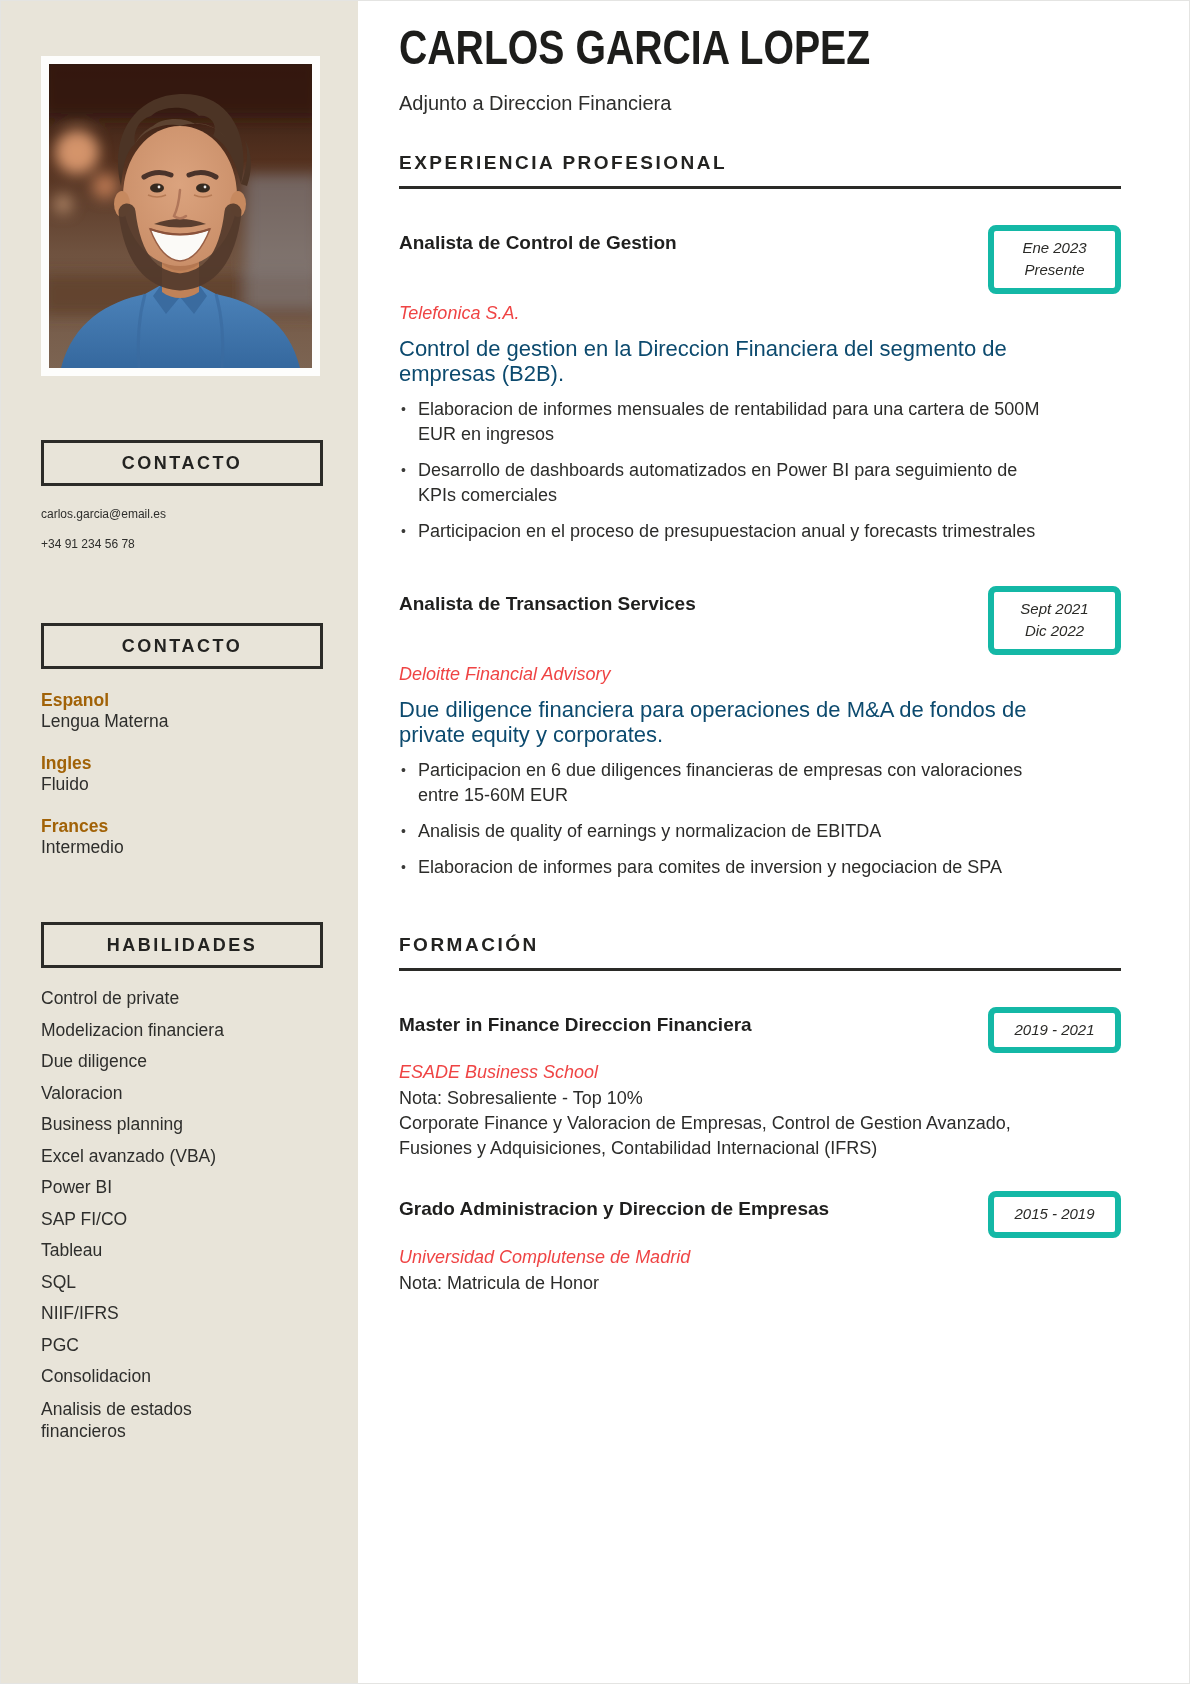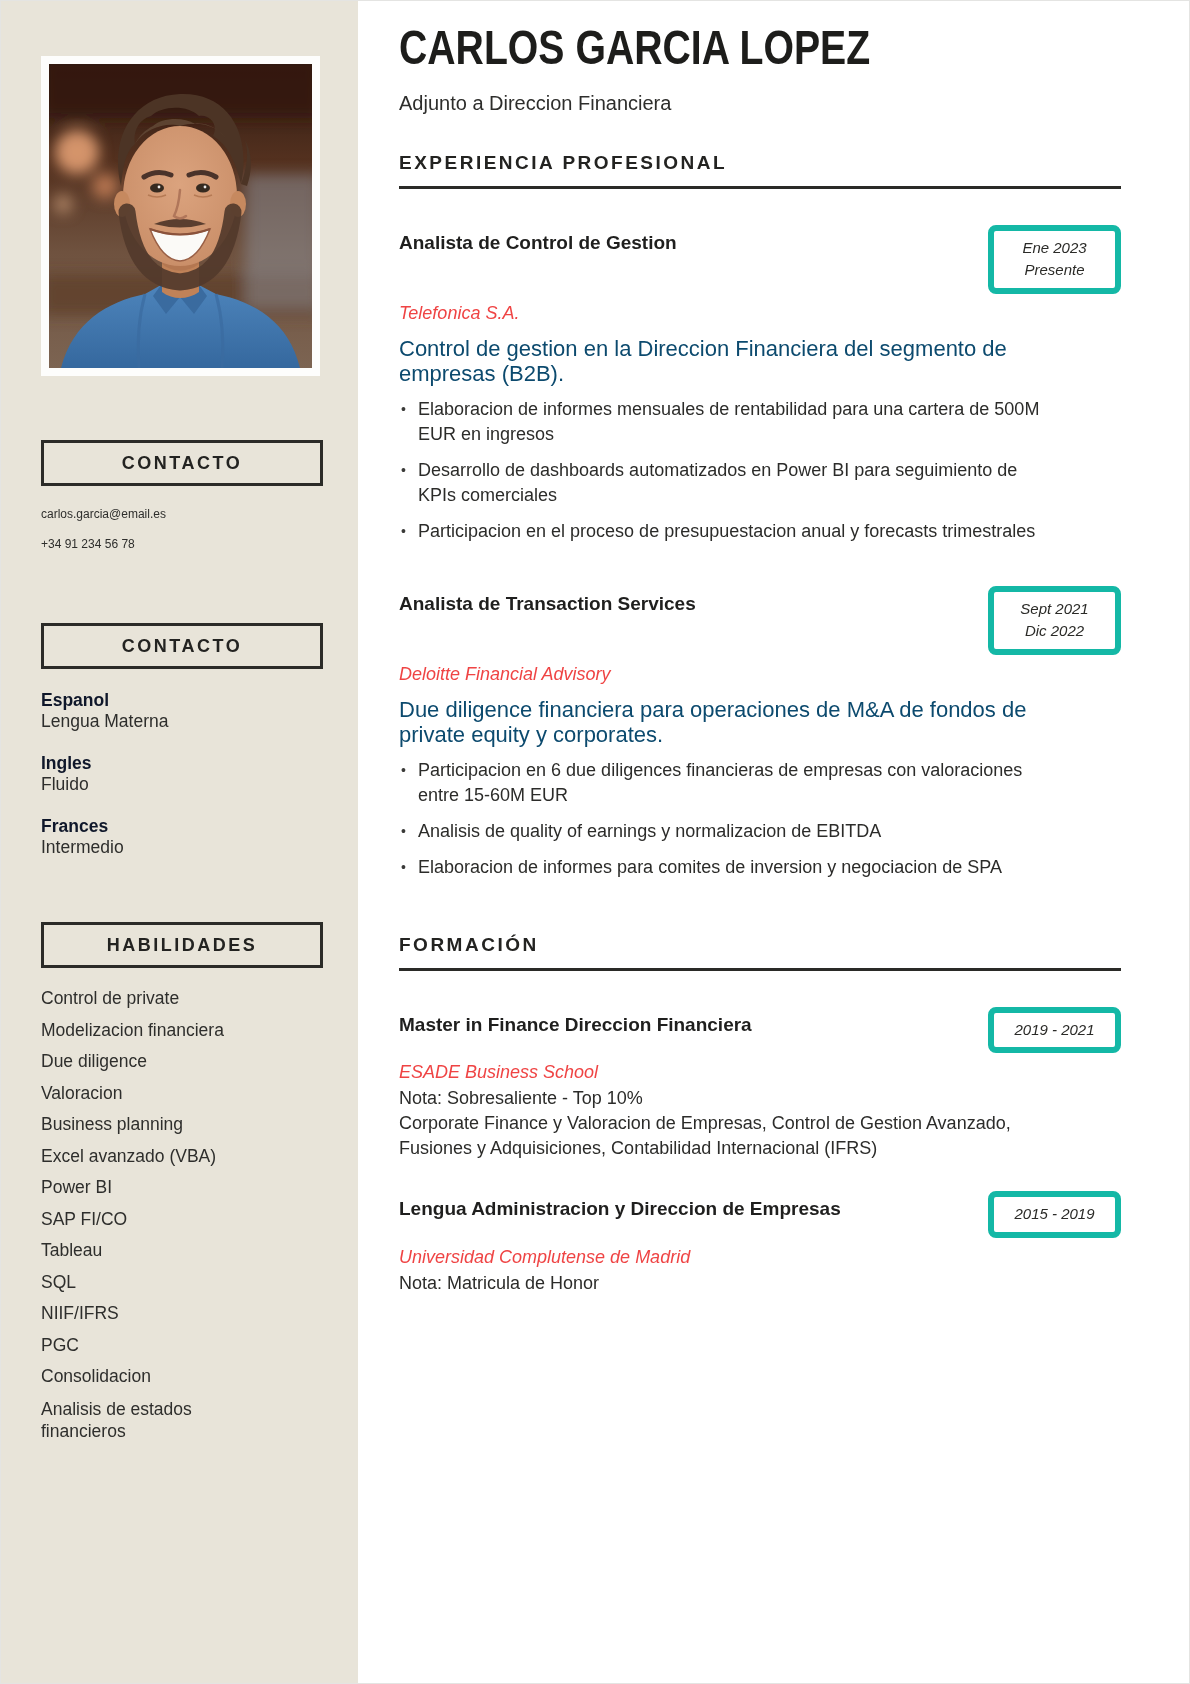--- a/index.html
+++ b/index.html
@@ -29,21 +29,21 @@
     border:3px solid #2b2b28;
     height:46px;box-sizing:border-box;
     display:flex;align-items:center;justify-content:center;
     font-weight:bold;font-size:18px;letter-spacing:2.5px;
     color:#232321;
   }
   .side-box.first{margin-top:64px;}
   .contact-lines{margin-top:13px;font-size:12px;line-height:30px;color:#2e2e2c;}
   .lang-block{margin-top:21px;font-size:17.5px;}
   .lang-block:first-of-type{margin-top:14px;}
-  .lang-name{font-weight:bold;color:#0f172a;line-height:21px;}
+  .lang-name{font-weight:bold;color:#a16207;line-height:21px;}
   .lang-level{color:#2e2e2c;line-height:21px;}
   .skills{list-style:none;margin:15px 0 0 0;padding:0;font-size:17.5px;color:#2e2e2c;}
   .skills li{line-height:31.5px;}
   .skills li.wrap{line-height:22px;padding:5px 0;}
   
   .main{
     position:absolute;left:398px;top:0;width:722px;
   }
   .name{
     margin:22px 0 0 0;
@@ -265,21 +265,21 @@
       <div class="company">ESADE Business School</div>
       <div class="edu-lines">
         <div>Nota: Sobresaliente - Top 10%</div>
         <div>Corporate Finance y Valoracion de Empresas, Control de Gestion Avanzado, Fusiones y Adquisiciones, Contabilidad Internacional (IFRS)</div>
       </div>
     </section>
 
     
     <section class="entry" style="margin-top:30px;">
       <div class="entry-head">
-        <h3 class="entry-title">Lengua Administracion y Direccion de Empresas</h3>
+        <h3 class="entry-title">Grado Administracion y Direccion de Empresas</h3>
         <div class="badge">
           <div>2015 - 2019</div>
         </div>
       </div>
       <div class="company">Universidad Complutense de Madrid</div>
       <div class="edu-lines">
         <div>Nota: Matricula de Honor</div>
       </div>
     </section>
 

